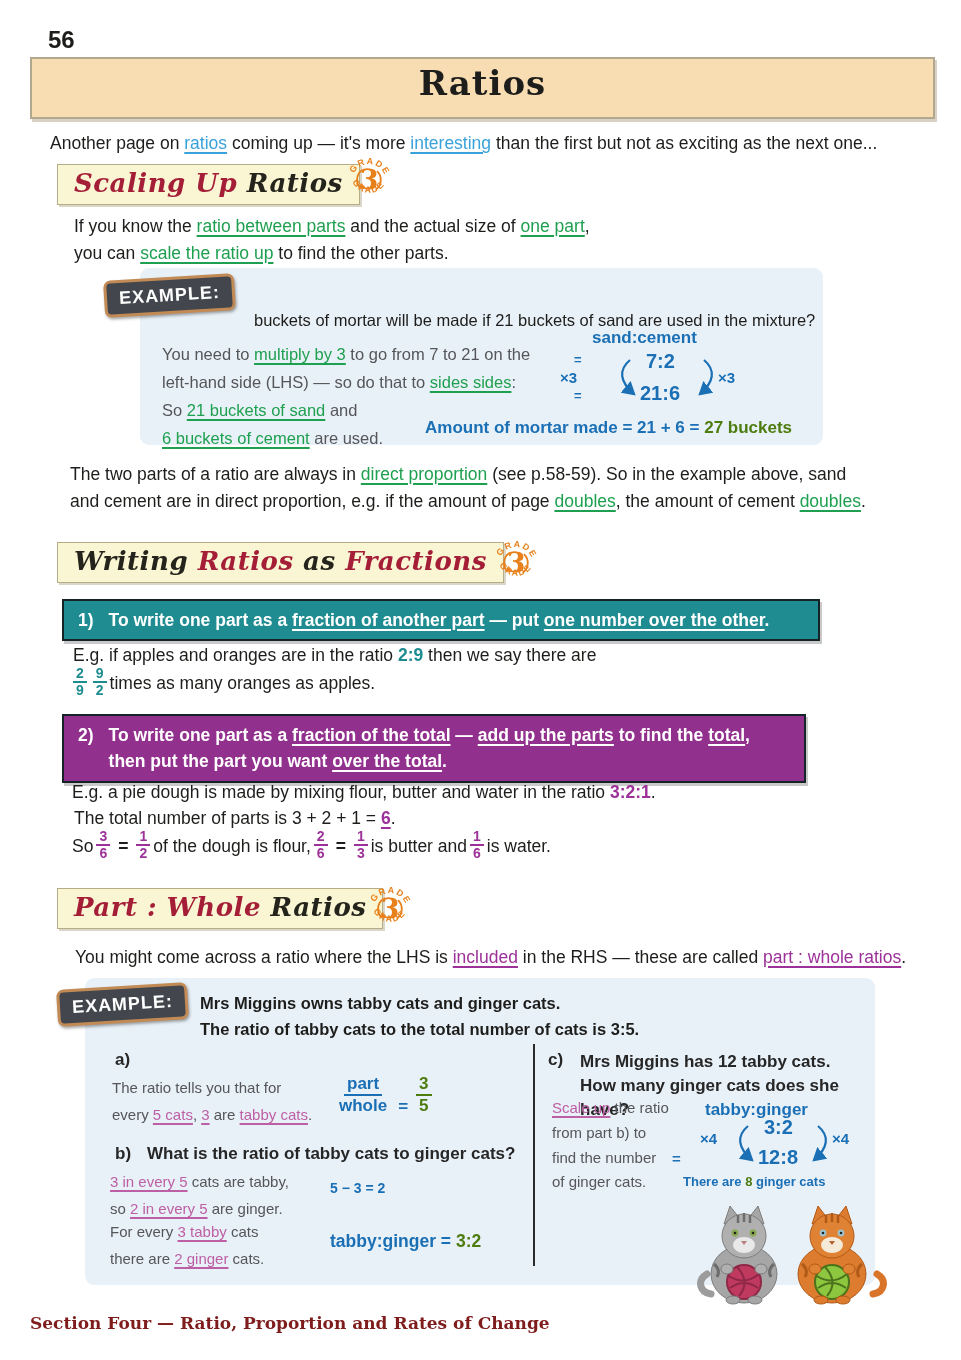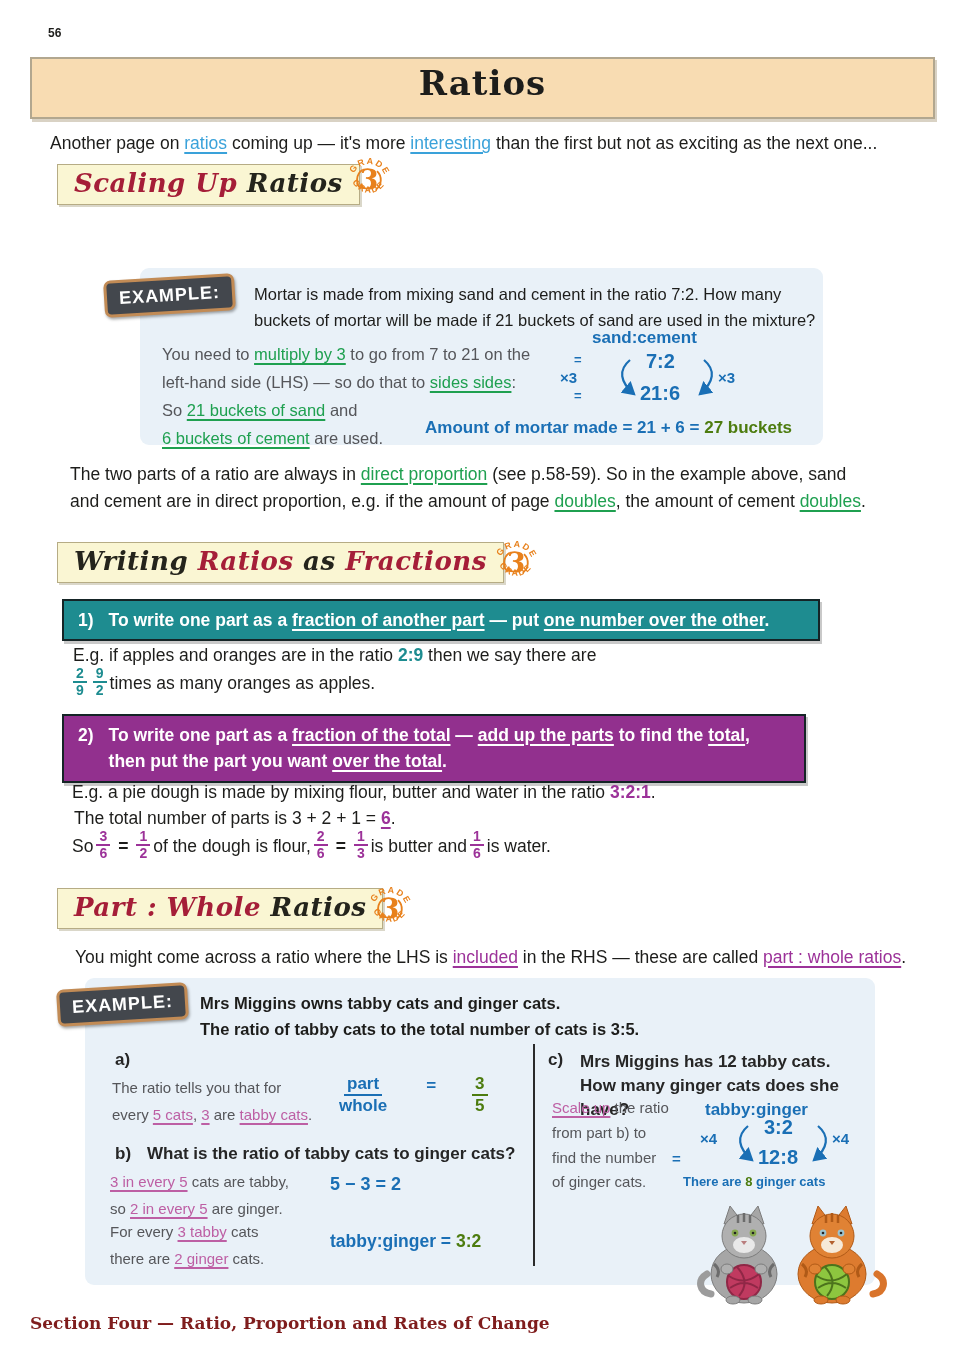--- a/index.html
+++ b/index.html
@@ -13,21 +13,21 @@
   .lk-blue{color:#3aa2da;}
   .lk-green{color:#1fa050;}
   .lk-purple{color:#9c3299;}
   .lk-pink{color:#bd5fa4;}
   .tl{color:#1d8c90;font-weight:700;}
   .pp{color:#9c3299;font-weight:700;}
   .mb{color:#1a6fb5;font-weight:700;}
   .mr{color:#4d7c0f;font-weight:700;}
   .gray{color:#55565a;}
   
-  .page-num{font-size:12px;font-weight:600;}
+  .page-num{font-size:24px;font-weight:600;}
   .title-bar{background:#f8dcb2;border:2px solid #b2a78f;box-shadow:2px 3px 0 #d9d2c4;
              text-align:center;font-family:"DejaVu Serif",serif;font-weight:bold;
              font-size:34px;letter-spacing:1px;padding-top:4px;}
   .section-heading{display:inline-block;background:#faf6d3;border:1px solid #b6ac85;
              box-shadow:2px 2px 0 rgba(150,140,100,.35);padding:3px 16px 6px;
              font-family:"DejaVu Serif",serif;font-weight:bold;font-style:italic;
              font-size:26px;letter-spacing:.5px;color:#24241c;}
   .accent{color:#a51e38;}
   .footer{font-family:"DejaVu Serif",serif;font-weight:600;font-size:17px;color:#7f1d1d;}
   
@@ -90,26 +90,30 @@
   <svg class="abs grade-badge" style="left:341px;top:151px;" width="56" height="56" viewBox="0 0 60 60">
     <path id="ga1" d="M13,38 A18,18 0 1 1 47,38" fill="none"></path>
     <path id="gb1" d="M11,31 A20,20 0 0 0 49,31" fill="none"></path>
     <text class="gb-word"><textPath href="#ga1" startOffset="50%" text-anchor="middle">GRADE</textPath></text>
     <text class="gb-word"><textPath href="#gb1" startOffset="50%" text-anchor="middle">GRADE</textPath></text>
     <path class="gb-paren" d="M22,21 A13,13 0 0 0 22,41"></path>
     <path class="gb-paren" d="M38,21 A13,13 0 0 1 38,41"></path>
     <text class="gb-num" x="30" y="41" text-anchor="middle">3</text>
   </svg>
 
+  <div class="abs bt" style="left:74px;top:213px;">
+    <span>If you know the </span><span class="lk-green ul">ratio between parts</span><span> and the actual size of </span><span class="lk-green ul">one part</span><span>,</span><br>
+    <span>you can </span><span class="lk-green ul">scale the ratio up</span><span> to find the other parts.</span>
+  </div>
 
   <div class="abs example-box" style="left:140px;top:268px;width:683px;height:177px;">
     <div class="abs example-badge" style="left:-36px;top:9px;">EXAMPLE:</div>
 
     <div class="abs sm" style="left:114px;top:13px;">
-      <span>Mortar is made from mixing sand and cement in the ratio 7:2.  How many</span><br>
+      <br>
       <span>buckets of mortar will be made if 21 buckets of sand are used in the mixture?</span>
     </div>
 
     <div class="abs sm gray" style="left:22px;top:72px;line-height:28px;">
       <span>You need to </span><span class="lk-green ul">multiply by 3</span><span> to go from 7 to 21 on the</span><br>
       <span>left-hand side (LHS) — so do that to </span><span class="lk-green ul">sides sides</span><span>:</span>
     </div>
 
     <div class="abs sm gray" style="left:22px;top:128px;line-height:28px;">
       <span>So </span><span class="lk-green ul">21 buckets of sand</span><span> and</span><br>
@@ -251,39 +255,39 @@
       <span>The ratio of tabby cats to the total number of cats is 3:5.</span>
     </div>
 
     <div class="abs divider" style="left:448px;top:66px;height:222px;"></div>
 
     <div class="abs q" style="left:30px;top:72px;">a)</div>
     <div class="abs catline" style="left:27px;top:96px;">
       <span>The ratio tells you that for</span><br>
       <span>every </span><span class="lk-pink ul">5 cats</span><span>, </span><span class="lk-pink ul">3</span><span> are </span><span class="lk-pink ul">tabby cats</span><span>.</span>
     </div>
-    <div class="abs" style="left:248px;top:98px;display:flex;align-items:flex-start;font-size:17px;gap:28px;">
+    <div class="abs" style="left:248px;top:98px;display:flex;align-items:flex-end;font-size:17px;">
       <span class="mb frac big">
           <span class="fn">part</span>
           <span class="fd">whole</span>
         </span>
       <span class="mb eqsp">=</span>
       <span class="mr frac big">
           <span class="fn">3</span>
           <span class="fd">5</span>
         </span>
     </div>
 
     <div class="abs q" style="left:30px;top:166px;">b)</div>
     <div class="abs q" style="left:62px;top:166px;">What is the ratio of tabby cats to ginger cats?</div>
     <div class="abs catline" style="left:25px;top:190px;">
       <span class="lk-pink ul">3 in every 5</span><span> cats are tabby,</span><br>
       <span>so </span><span class="lk-pink ul">2 in every 5</span><span> are ginger.</span>
     </div>
-    <div class="abs mb" style="left:245px;top:196px;font-size:18px;">5 − 3 = 2</div>
+    <div class="abs mb" style="left:245px;top:202px;font-size:14px;">5 − 3 = 2</div>
     <div class="abs catline" style="left:25px;top:240px;">
       <span>For every </span><span class="lk-pink ul">3 tabby</span><span> cats</span><br>
       <span>there are </span><span class="lk-pink ul">2 ginger</span><span> cats.</span>
     </div>
     <div class="abs" style="left:245px;top:253px;font-size:17.5px;">
       <span class="mb">tabby:ginger = </span><span class="mr">3:2</span>
     </div>
 
     <div class="abs q" style="left:463px;top:72px;">c)</div>
     <div class="abs q" style="left:495px;top:72px;line-height:1.4;">

